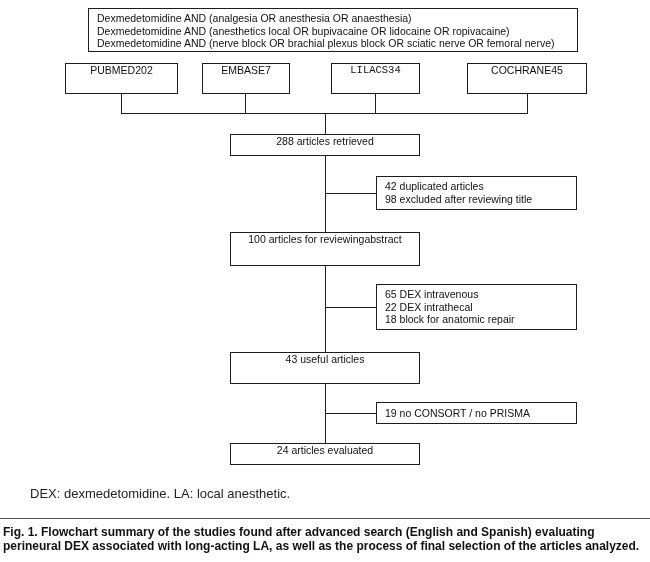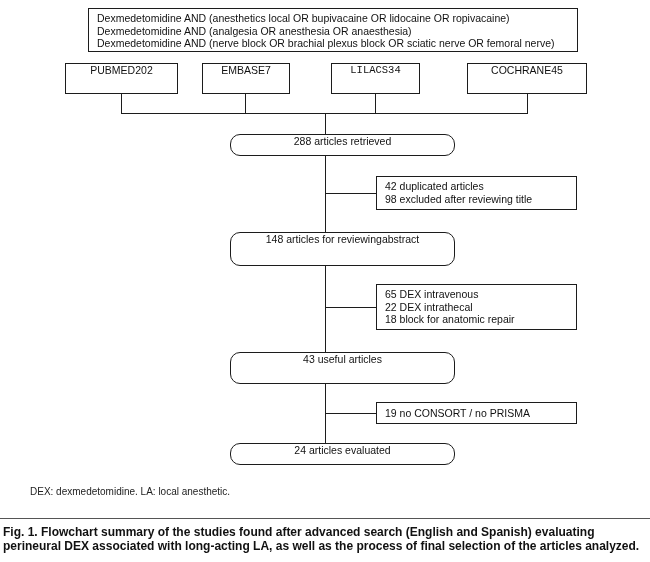--- a/index.html
+++ b/index.html
@@ -31,21 +31,21 @@
   .search-box { left:88px; top:8px; width:490px; height:44px; }
 
   
   .db-box { top:63px; height:31px; }
   .db-pubmed   { left:65px;  width:113px; }
   .db-embase   { left:202px; width:88px;  }
   .db-lilacs   { left:331px; width:89px;font-family:Liberation Mono, monospace;  }
   .db-cochrane { left:467px; width:120px; }
 
   
-  .c-box { left:230px; width:225px;border-radius:10px; }
+  .c-box { left:230px; width:190px; }
   .retrieved  { top:134px; height:22px; }
   .abstract   { top:232px; height:34px; }
   .fullreview { top:352px; height:32px; }
   .evaluated  { top:443px; height:22px; }
 
   
   .r-box { left:376px; width:201px; }
   .excl1 { top:176px; height:34px; }
   .excl2 { top:284px; height:46px; }
   .excl3 { top:402px; height:22px; display:flex; align-items:center; }
@@ -64,42 +64,42 @@
 
   .v1 { left:325px; top:156px; height:76px; }
   .b1 { left:325px; top:193px; width:51px; }
   .v2 { left:325px; top:266px; height:86px; }
   .b2 { left:325px; top:307px; width:51px; }
   .v3 { left:325px; top:384px; height:59px; }
   .b3 { left:325px; top:413px; width:51px; }
 
   .footnote {
     position:absolute; left:30px; top:486px;
-    font-size:10px; color:#222;
+    font-size:13px; color:#222;
   }
 
   .caption-rule {
     position:absolute; left:0; top:518px;
     width:650px; height:1px; background:#555;
   }
   .caption {
     position:absolute; left:3px; top:525px; width:645px;
     font-size:12px; line-height:14px;
     font-weight:bold; color:#111;
   }
   .caption .fig-label { font-weight:bold; }
 </style>
 </head>
 <body>
 
 <div class="fig">
 
   <div class="box left-text search-box">
+    <div>Dexmedetomidine AND (analgesia OR anesthesia OR anaesthesia)</div>
     <div>Dexmedetomidine AND (anesthetics local OR bupivacaine OR lidocaine OR ropivacaine)</div>
-    <div>Dexmedetomidine AND (analgesia OR anesthesia OR anaesthesia)</div>
     <div>Dexmedetomidine AND (nerve block OR brachial plexus block OR sciatic nerve OR femoral nerve)</div>
   </div>
 
   <div class="box center-text db-box db-pubmed">
     <div>PUBMED</div>
     <div>202</div>
   </div>
   <div class="box center-text db-box db-embase">
     <div>EMBASE</div>
     <div>7</div>
@@ -126,21 +126,21 @@
 
   <div class="line vline v1"></div>
   <div class="line hline b1"></div>
 
   <div class="box left-text r-box excl1">
     <div>42 duplicated articles</div>
     <div>98 excluded after reviewing title</div>
   </div>
 
   <div class="box center-text c-box abstract">
-    <div>148 articles for reviewing</div>
+    <div>100 articles for reviewing</div>
     <div>abstract</div>
   </div>
 
   <div class="line vline v2"></div>
   <div class="line hline b2"></div>
 
   <div class="box left-text r-box excl2">
     <div>65 DEX intravenous</div>
     <div>22 DEX intrathecal</div>
     <div>18 block for anatomic repair</div>

